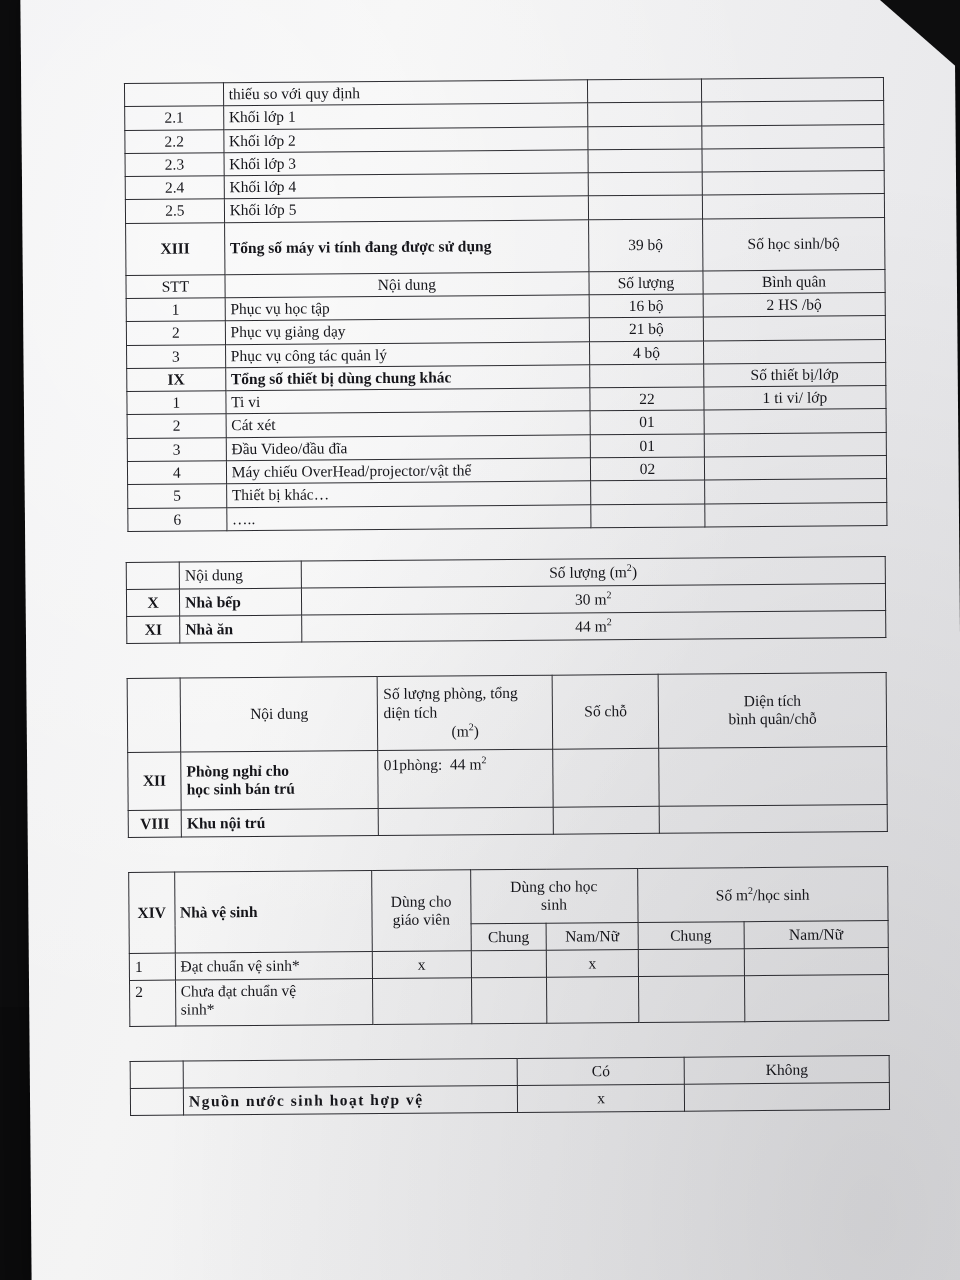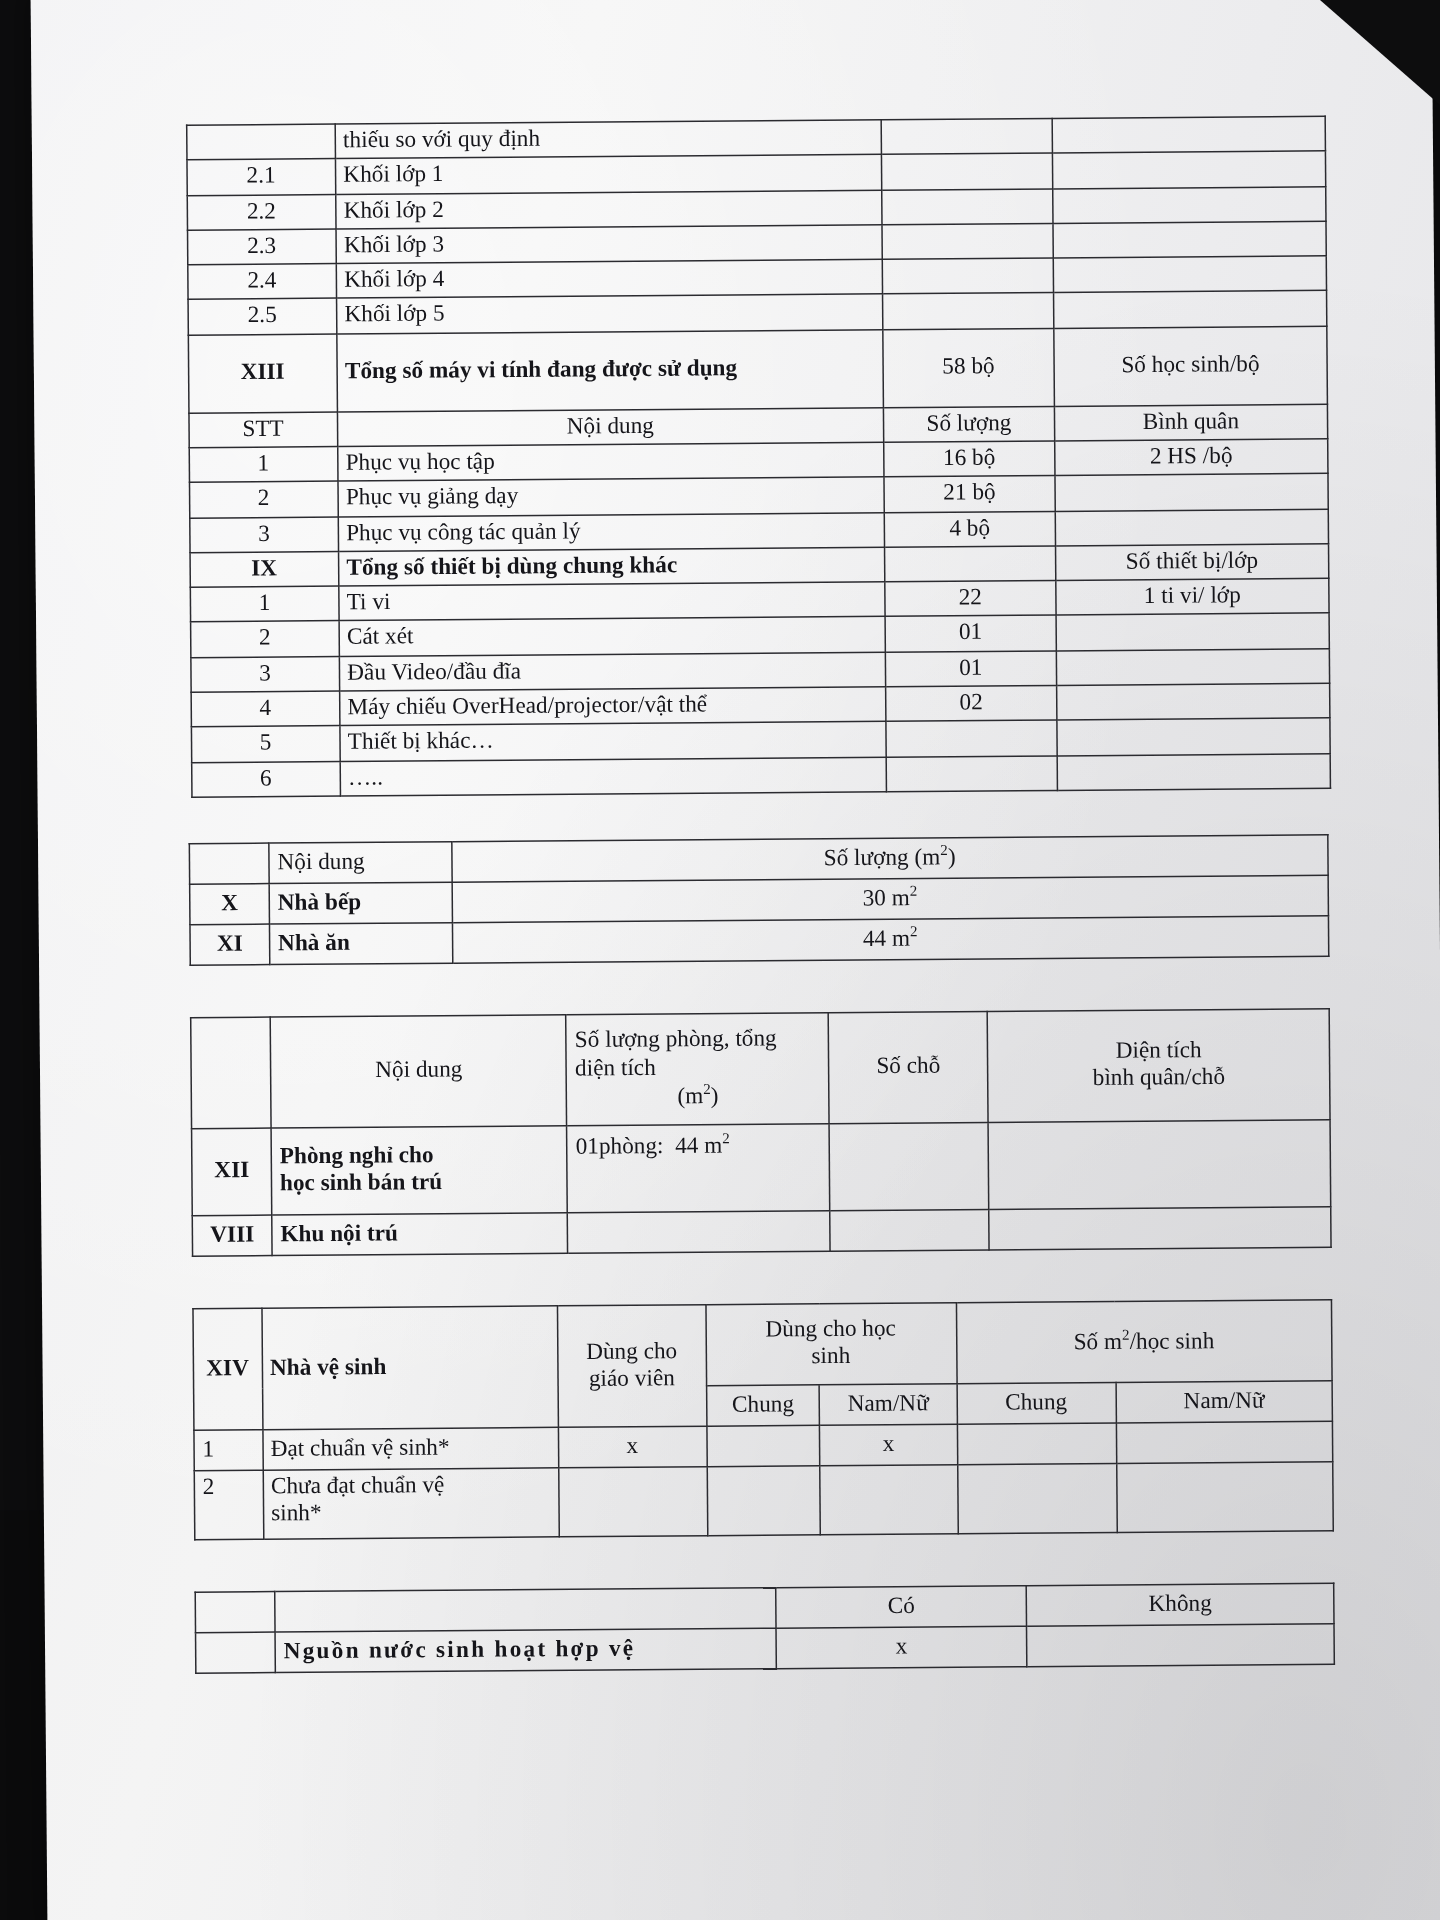--- a/index.html
+++ b/index.html
@@ -124,21 +124,21 @@
         </tr>
         <tr>
           <td class="c">2.5</td>
           <td>Khối lớp 5</td>
           <td class="c"></td>
           <td class="c"></td>
         </tr>
         <tr style="height:52px">
           <td class="c b">XIII</td>
           <td class="b">Tổng số máy vi tính đang được sử dụng</td>
-          <td class="c">58 bộ</td>
+          <td class="c">39 bộ</td>
           <td class="c">Số học sinh/bộ</td>
         </tr>
         <tr>
           <td class="c">STT</td>
           <td class="c">Nội dung</td>
           <td class="c">Số lượng</td>
           <td class="c">Bình quân</td>
         </tr>
         <tr>
           <td class="c">1</td>

